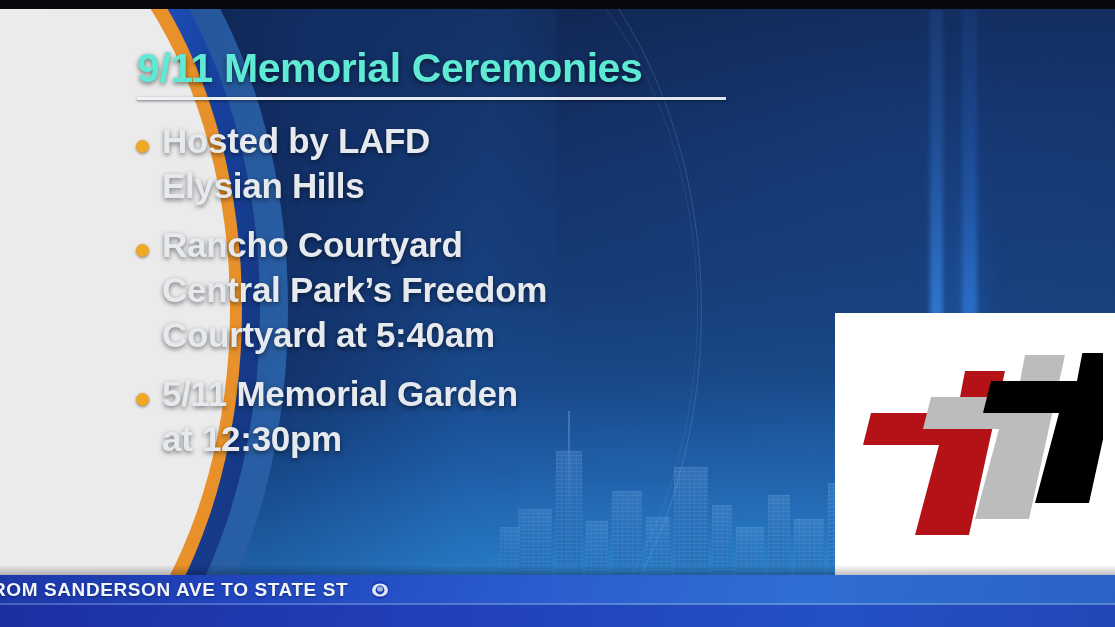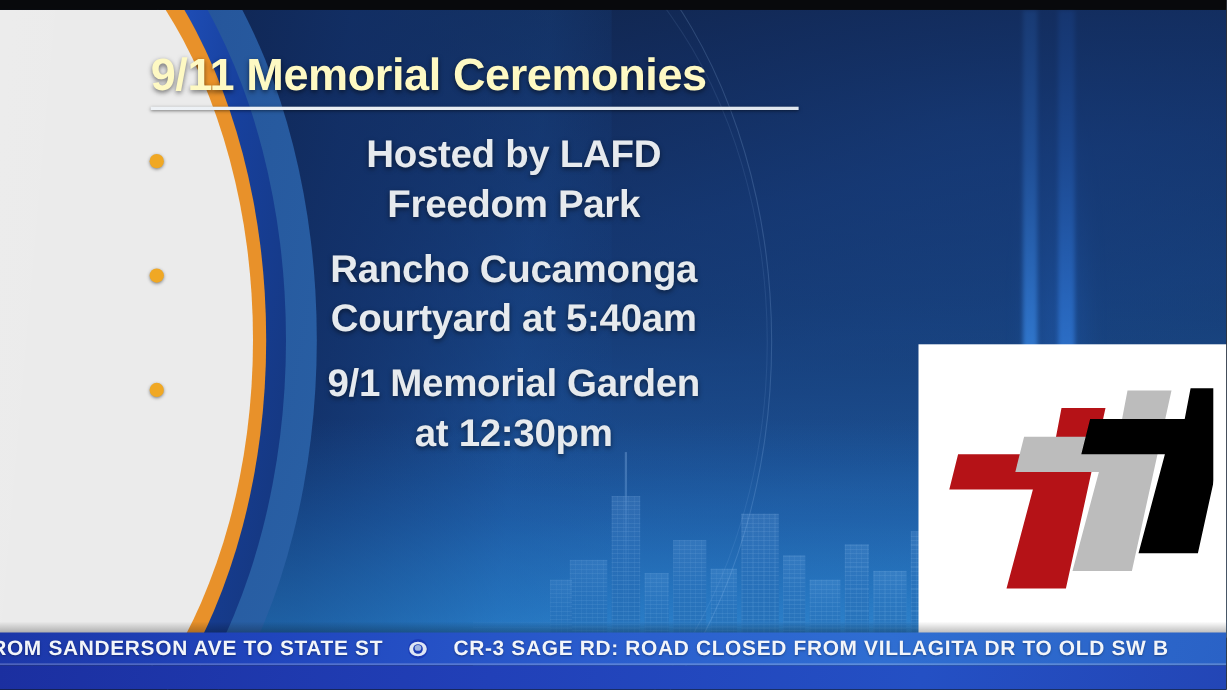--- a/index.html
+++ b/index.html
@@ -64,27 +64,27 @@
        background:linear-gradient(95deg,rgba(14,32,72,.95) 0%,rgba(18,48,104,.82) 45%,rgba(26,78,150,.30) 80%,rgba(30,90,165,0) 100%);}
   .panel-bottom{position:absolute;left:86px;top:380px;width:1029px;height:199px;z-index:16;
        background:linear-gradient(to bottom,rgba(26,92,170,0) 0%,rgba(30,110,190,.32) 45%,rgba(38,132,208,.55) 100%);}
   .arc-hl{position:absolute;left:60px;top:-140px;width:640px;height:900px;border-radius:50%;z-index:17;
        border:1px solid rgba(170,210,255,.18);}
   .arc-hl2{position:absolute;left:96px;top:-110px;width:600px;height:840px;border-radius:50%;z-index:17;
        border:1px solid rgba(170,210,255,.10);}
 
   
   .content{position:absolute;left:0;top:0;width:1115px;height:627px;z-index:30;}
-  .title{position:absolute;left:137px;top:45px;font-size:41px;font-weight:bold;color:#fef9c3;
+  .title{position:absolute;left:137px;top:45px;font-size:41px;font-weight:bold;color:#5eead4;
        letter-spacing:-.4px;text-shadow:0 2px 5px rgba(0,0,0,.55);white-space:nowrap;}
   .title-rule{position:absolute;left:137px;top:97px;width:589px;height:3px;
        background:linear-gradient(to right,#eef2f6,#dfe6ee);box-shadow:0 1px 3px rgba(0,0,0,.5);}
 
   .bullets{position:absolute;left:132px;top:118px;width:640px;}
-  .bitem{position:relative;margin-bottom:14px;text-align:center;}
+  .bitem{position:relative;margin-bottom:14px;}
   .dot{position:absolute;left:4px;top:22px;width:13px;height:13px;border-radius:50%;
        background:#f0a824;box-shadow:0 1px 3px rgba(0,0,0,.45);}
   .blines{margin-left:30px;}
   .bline{font-size:35px;font-weight:bold;color:#e6eaee;line-height:45px;letter-spacing:-.3px;
        text-shadow:0 2px 5px rgba(0,0,0,.5);white-space:nowrap;}
 
   
   .logobox{position:absolute;left:835px;top:313px;width:280px;height:267px;background:#ffffff;z-index:45;}
   .logosvg{position:absolute;left:18px;top:40px;width:250px;height:200px;}
 
@@ -155,36 +155,37 @@
   <div class="content">
     <div class="title">9/11 Memorial Ceremonies</div>
     <div class="title-rule"></div>
 
     <div class="bullets">
 
       <div class="bitem">
         <span class="dot"></span>
         <div class="blines">
           <div class="bline">Hosted by LAFD</div>
-          <div class="bline">Freedom Park</div>
+          <div class="bline">Elysian Hills</div>
         </div>
       </div>
 
       <div class="bitem">
         <span class="dot"></span>
         <div class="blines">
-          <div class="bline">Rancho Cucamonga</div>
+          <div class="bline">Rancho Courtyard</div>
+          <div class="bline">Central Park’s Freedom</div>
           <div class="bline">Courtyard at 5:40am</div>
         </div>
       </div>
 
       <div class="bitem">
         <span class="dot"></span>
         <div class="blines">
-          <div class="bline">9/1 Memorial Garden</div>
+          <div class="bline">5/11 Memorial Garden</div>
           <div class="bline">at 12:30pm</div>
         </div>
       </div>
 
     </div>
   </div>
 
   <div class="topbar"></div>
 
   <div class="tk-shadow"></div>
@@ -192,21 +193,20 @@
     <div class="ticker-row" style="left:-8px;">
       <span class="tk-text">ROM SANDERSON AVE TO STATE ST</span>
       <span class="tk-sep">
         <svg width="20" height="20" viewBox="0 0 20 20">
           <circle cx="10" cy="10" r="9" fill="#1b3bb5"></circle>
           <ellipse cx="10" cy="10" rx="8" ry="6.6" fill="#dfe6f4"></ellipse>
           <ellipse cx="10" cy="10" rx="4.4" ry="4.4" fill="#1b3bb5"></ellipse>
           <ellipse cx="10" cy="9" rx="3" ry="2.6" fill="#9fb4e0"></ellipse>
         </svg>
       </span>
-      <span class="tk-text">CR-3 SAGE RD: ROAD CLOSED FROM VILLAGITA DR TO OLD SW B</span>
     </div>
   </div>
   <div class="ticker-bottom"></div>
 
   <div class="logobox">
     <svg class="logosvg" viewBox="0 0 250 200">
       <g>
         <polygon points="18,60 104,60 112,18 152,18 116,182 62,182 86,92 10,92" fill="#b51217"></polygon>
       </g>
       <g>

